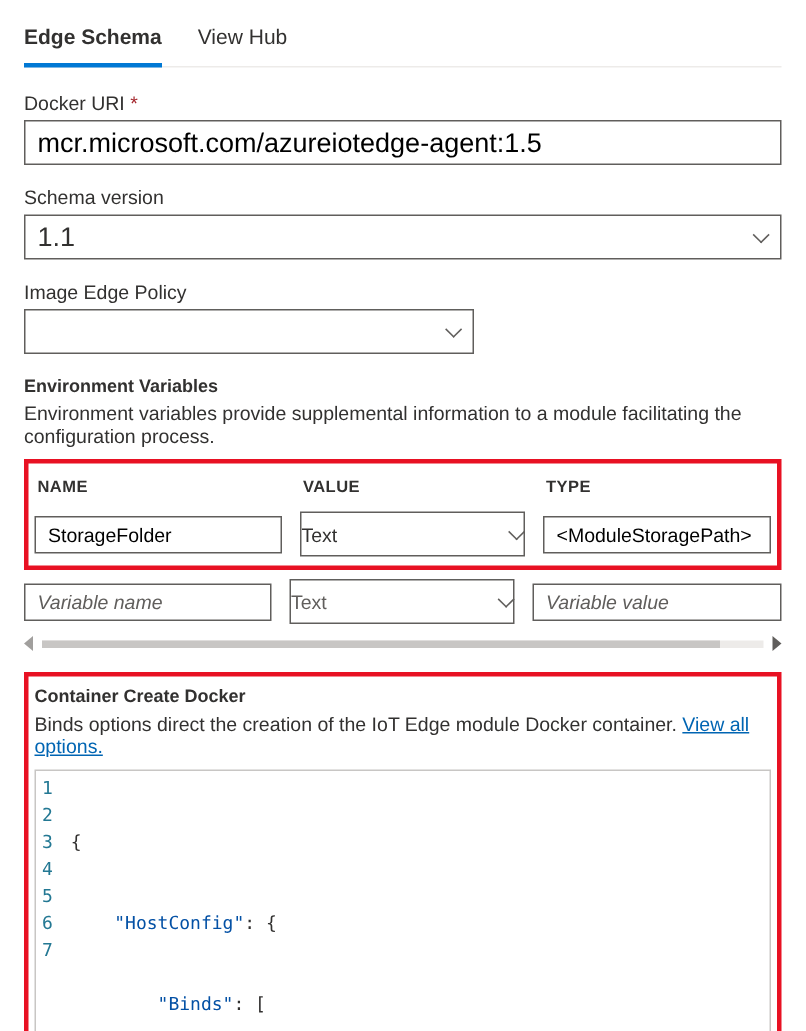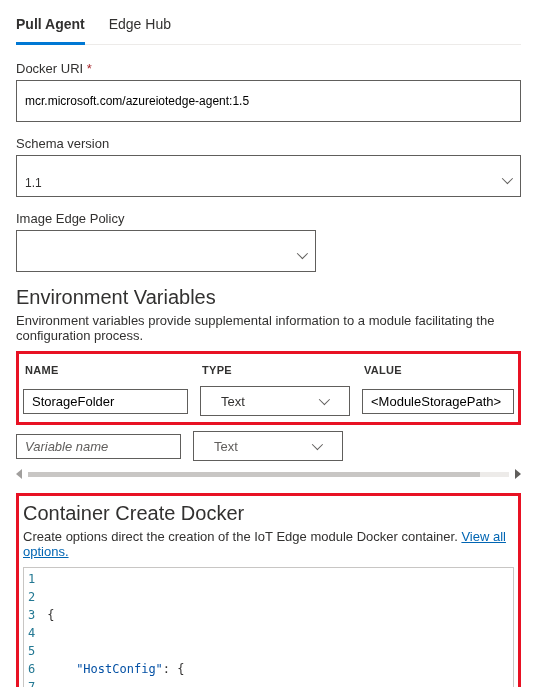--- a/index.html
+++ b/index.html
@@ -35,44 +35,44 @@
     .field-label {
       font-size: 13px;
       color: #323130;
       margin-bottom: 4px;
       display: block;
     }
     .req { color: #a4262c; }
     .text-input, .select-input {
       width: 100%;
       height: 30px;
-      padding: 20px 8px;
+      padding: 8px 8px;
       border: 1px solid #605e5c;
       background: #fff;
-      font-size: 12px;
+      font-size: 18px;
       font-family: inherit;
     }
     .select-input {
       display: flex;
-      align-items: flex-start;
+      align-items: center;
       justify-content: space-between;
       cursor: pointer;
     }
     .select-narrow { width: 300px; }
     .chevron {
       display: inline-block;
       width: 8px; height: 8px;
       border-right: 1px solid #605e5c;
       border-bottom: 1px solid #605e5c;
       transform: rotate(45deg) translateY(-2px);
       margin-right: 2px;
     }
     .section-title {
-      font-weight: 400;
-      font-size: 20px;
+      font-weight: 700;
+      font-size: 12px;
       margin-bottom: 4px;
     }
     .section-desc {
       font-size: 13px;
       color: #323130;
       margin-bottom: 8px;
     }
     .link { color: #0065b3; text-decoration: underline; cursor: pointer; }
     .highlight-box {
       border: 3px solid #e81123;
@@ -100,21 +100,21 @@
       height: 25px;
       border: 1px solid #605e5c;
       padding: 4px 8px;
       font-size: 13px;
       font-family: inherit;
       width: 100%;
     }
     .env-select {
       height: 30px;
       border: 1px solid #605e5c;
-      padding: 4px 20px;
+      padding: 4px 0;
       display: flex;
       align-items: center;
       justify-content: space-between;
       cursor: pointer;
       background: #fff;
     }
     .env-row.placeholder .env-input,
     .env-row.placeholder .env-select {
       color: #605e5c;
       font-style: italic;
@@ -175,22 +175,22 @@
       overflow: hidden;
     }
     .code-line { padding: 0 4px; height: 18px; }
     .tok-punct { color: #323130; }
     .tok-key { color: #0451a5; }
   </style>
 </head>
 <body>
 
 <div class="tabs">
-  <div class="tab active">Pull Agent</div>
-  <div class="tab">Edge Hub</div>
+  <div class="tab active">Edge Schema</div>
+  <div class="tab">View Hub</div>
 </div>
 
 <div class="field">
   <label class="field-label">
     <span>Docker URI</span>
     <span class="req">*</span>
   </label>
   <input class="text-input" type="text" value="mcr.microsoft.com/azureiotedge-agent:1.5" style="">
 </div>
 
@@ -210,54 +210,55 @@
   </div>
 </div>
 
 <div class="env-table">
   <div class="section-title">Environment Variables</div>
   <div class="section-desc">Environment variables provide supplemental information to a module facilitating the configuration process.</div>
 
   <div class="highlight-box">
     <div class="env-header-row">
       <div class="env-header">NAME</div>
+      <div class="env-header">VALUE</div>
       <div class="env-header">TYPE</div>
-      <div class="env-header">VALUE</div>
     </div>
     <div class="env-row">
       <input class="env-input" type="text" value="StorageFolder" style="">
       <div class="env-select">
         <span>Text</span>
         <span class="chevron"></span>
       </div>
       <input class="env-input" type="text" value="&lt;ModuleStoragePath&gt;" style="">
     </div>
   </div>
 
   <div class="env-row placeholder">
     <input class="env-input placeholder-style" type="text" placeholder="Variable name" style="">
     <div class="env-select">
       <span>Text</span>
       <span class="chevron"></span>
     </div>
+    <input class="env-input placeholder-style" type="text" placeholder="Variable value" style="">
   </div>
 
   <div class="scroll-indicator">
     <div class="scroll-arrow scroll-left"></div>
     <div class="scroll-bar">
       <div class="scroll-thumb"></div>
     </div>
     <div class="scroll-arrow scroll-right"></div>
   </div>
 </div>
 
 <div class="highlight-box">
   <div class="section-title">Container Create Docker</div>
   <div class="section-desc">
-    <span>Create options direct the creation of the IoT Edge module Docker container. </span><a class="link">View all options.</a>
+    <span>Binds options direct the creation of the IoT Edge module Docker container. </span><a class="link">View all options.</a>
   </div>
 
   <div class="code-editor">
     <div class="gutter">
       <div>1</div>
       <div>2</div>
       <div>3</div>
       <div>4</div>
       <div>5</div>
       <div>6</div>

